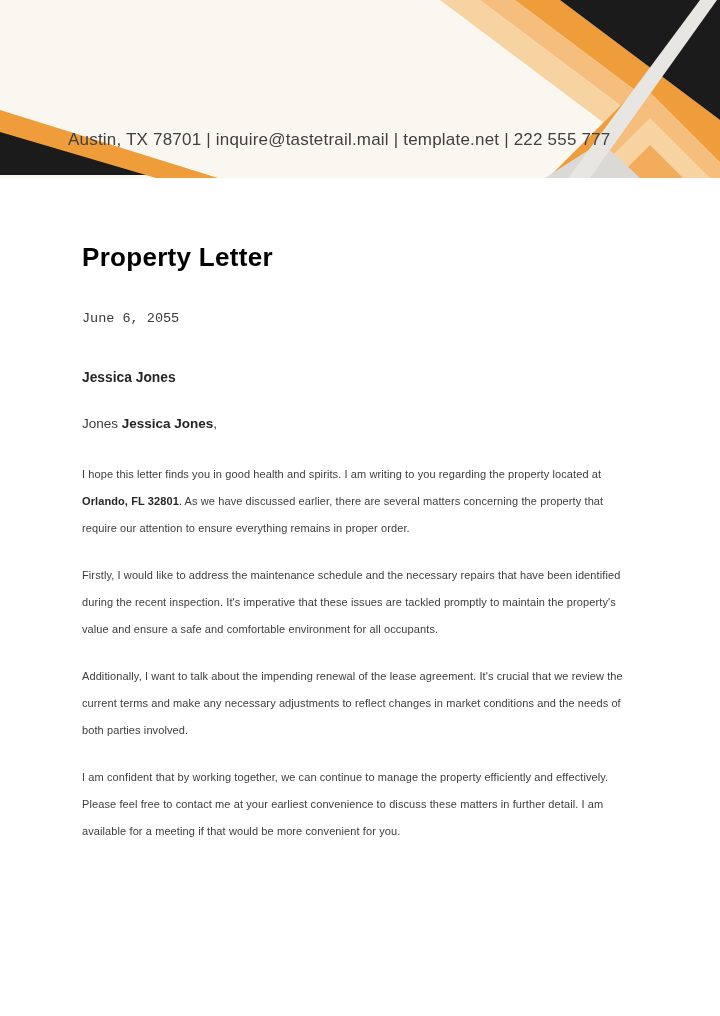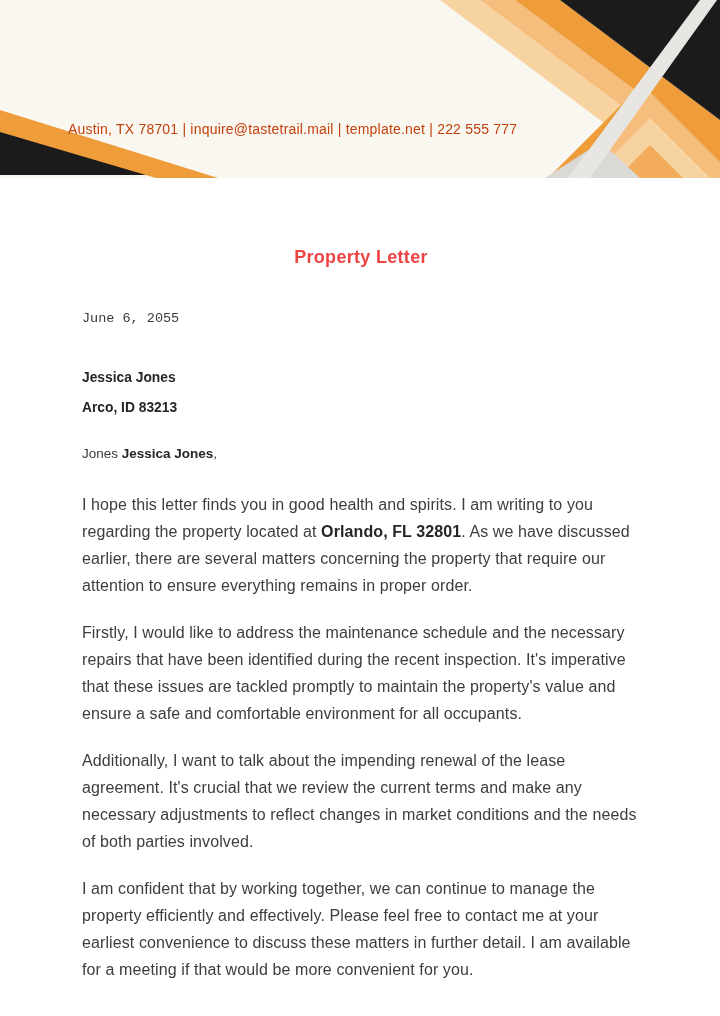--- a/index.html
+++ b/index.html
@@ -9,45 +9,45 @@
   .page {
     width: 720px; height: 1016px;
     margin: 0 auto; position: relative;
     background: #ffffff; overflow: hidden;
   }
 
   .letterhead { position: relative; height: 178px; }
   .letterhead svg { display: block; position: absolute; inset: 0; }
 
   .contact {
-    position: absolute; left: 68px; top: 121px;
-    font-size: 14px; color: #c2410c; letter-spacing: 0.2px;
+    position: absolute; left: 68px; top: 130px;
+    font-size: 17px; color: #404040; letter-spacing: 0.2px;
     white-space: nowrap;
   }
 
   .content { padding: 0 80px 0 82px; color: #3d3d3d; }
 
   .title {
-    margin: 64px 0 0; text-align: center;
-    font-size: 18px; font-weight: bold; color: #ef4444;
+    margin: 64px 0 0; text-align: left;
+    font-size: 26px; font-weight: bold; color: #000000;
     letter-spacing: 0.3px; line-height: 30px;
   }
 
   .date { margin-top: 39px; font-size: 13.5px; color: #3a3a3a; font-family: Liberation Mono, monospace; }
 
   .recipient {
     margin-top: 37px; font-size: 13.8px; font-weight: bold;
     color: #262626; line-height: 30px;
   }
 
   .salutation { margin-top: 23px; font-size: 13.5px; color: #3a3a3a; }
   .salutation .bold, .body-par .bold { font-weight: bold; color: #262626; }
 
   .body-par {
-    margin: 20px 0 0; font-size: 16px;
+    margin: 20px 0 0; font-size: 11px;
     line-height: 27px; color: #3d3d3d; letter-spacing: 0.1px;
   }
   .body-par.first { margin-top: 30px; }
 </style>
 </head>
 <body>
 
 <div class="page">
 
   <div class="letterhead">
@@ -75,21 +75,20 @@
   </div>
 
   <div class="content">
 
     <h1 class="title">Property Letter</h1>
 
     <div class="date">June 6, 2055</div>
 
     <div class="recipient">
       <div>Jessica Jones</div>
-      <div>Arco, ID 83213</div>
     </div>
 
     <div class="salutation"><span>Jones </span><span class="bold">Jessica Jones</span><span>,</span></div>
 
     <p class="body-par first"><span>I hope this letter finds you in good health and spirits. I am writing to you regarding the property located at </span><span class="bold">Orlando, FL 32801</span><span>. As we have discussed earlier, there are several matters concerning the property that require our attention to ensure everything remains in proper order.</span></p>
 
     <p class="body-par">Firstly, I would like to address the maintenance schedule and the necessary repairs that have been identified during the recent inspection. It's imperative that these issues are tackled promptly to maintain the property's value and ensure a safe and comfortable environment for all occupants.</p>
 
     <p class="body-par">Additionally, I want to talk about the impending renewal of the lease agreement. It's crucial that we review the current terms and make any necessary adjustments to reflect changes in market conditions and the needs of both parties involved.</p>
 

